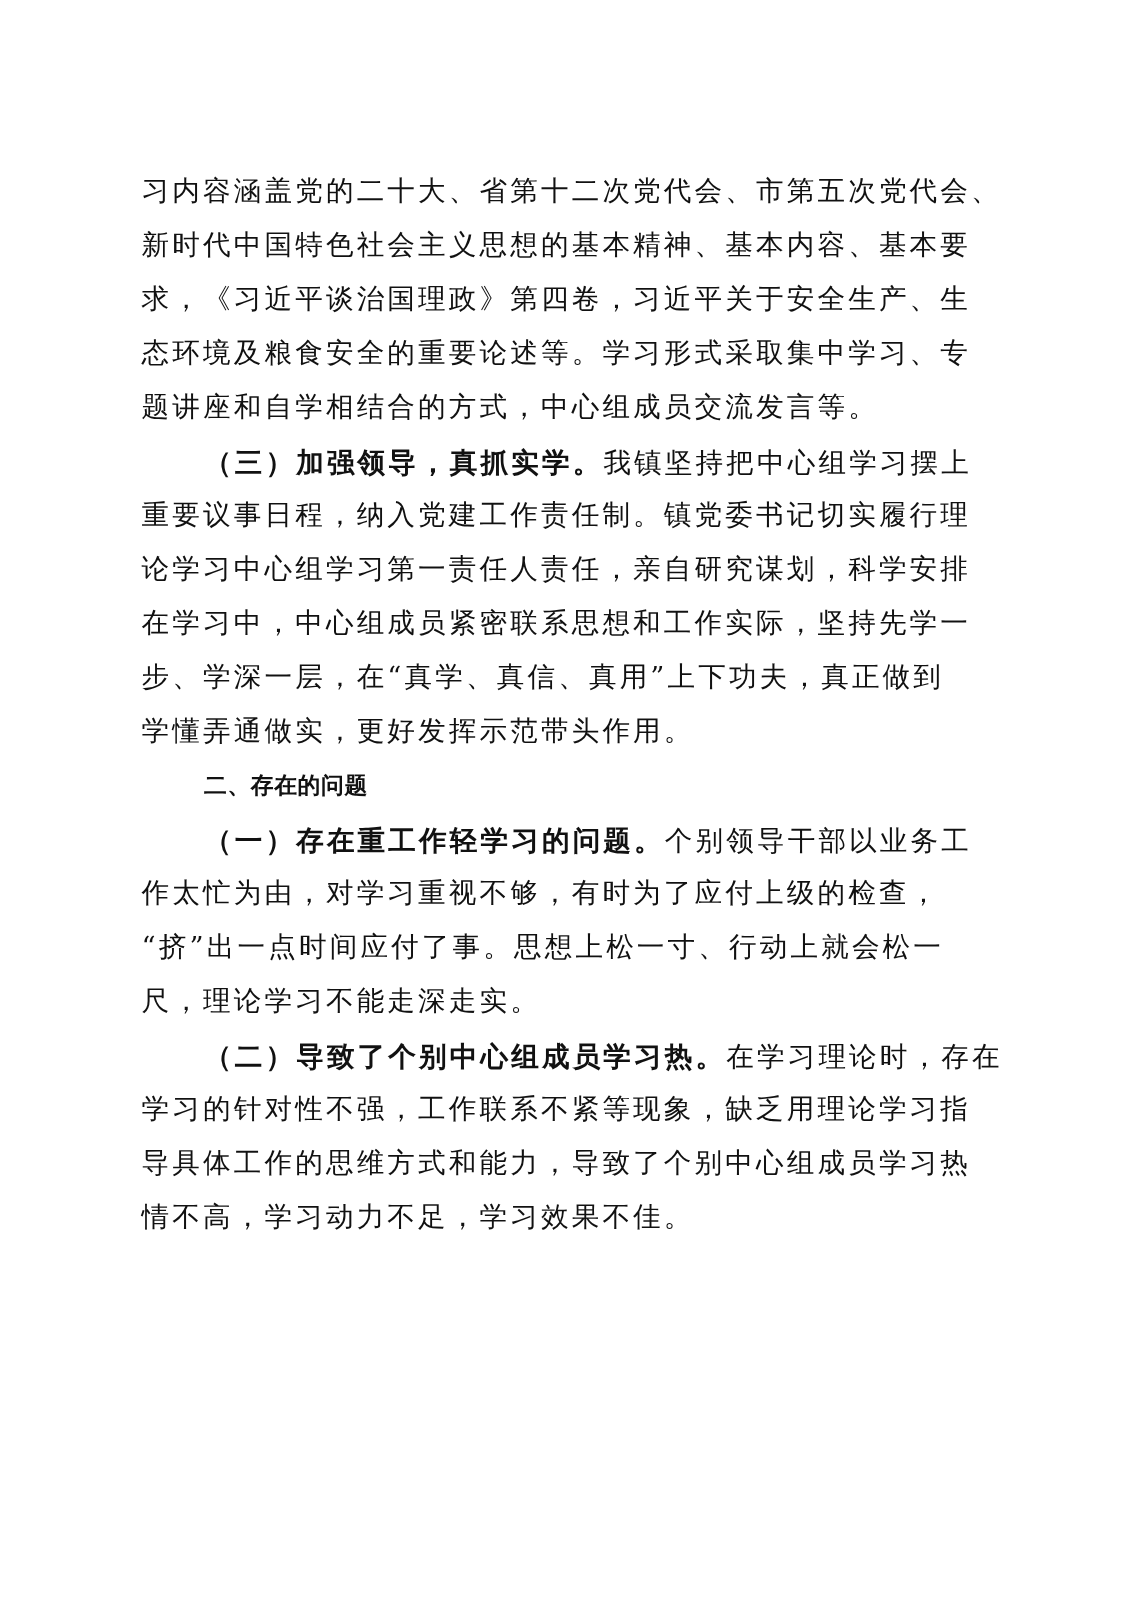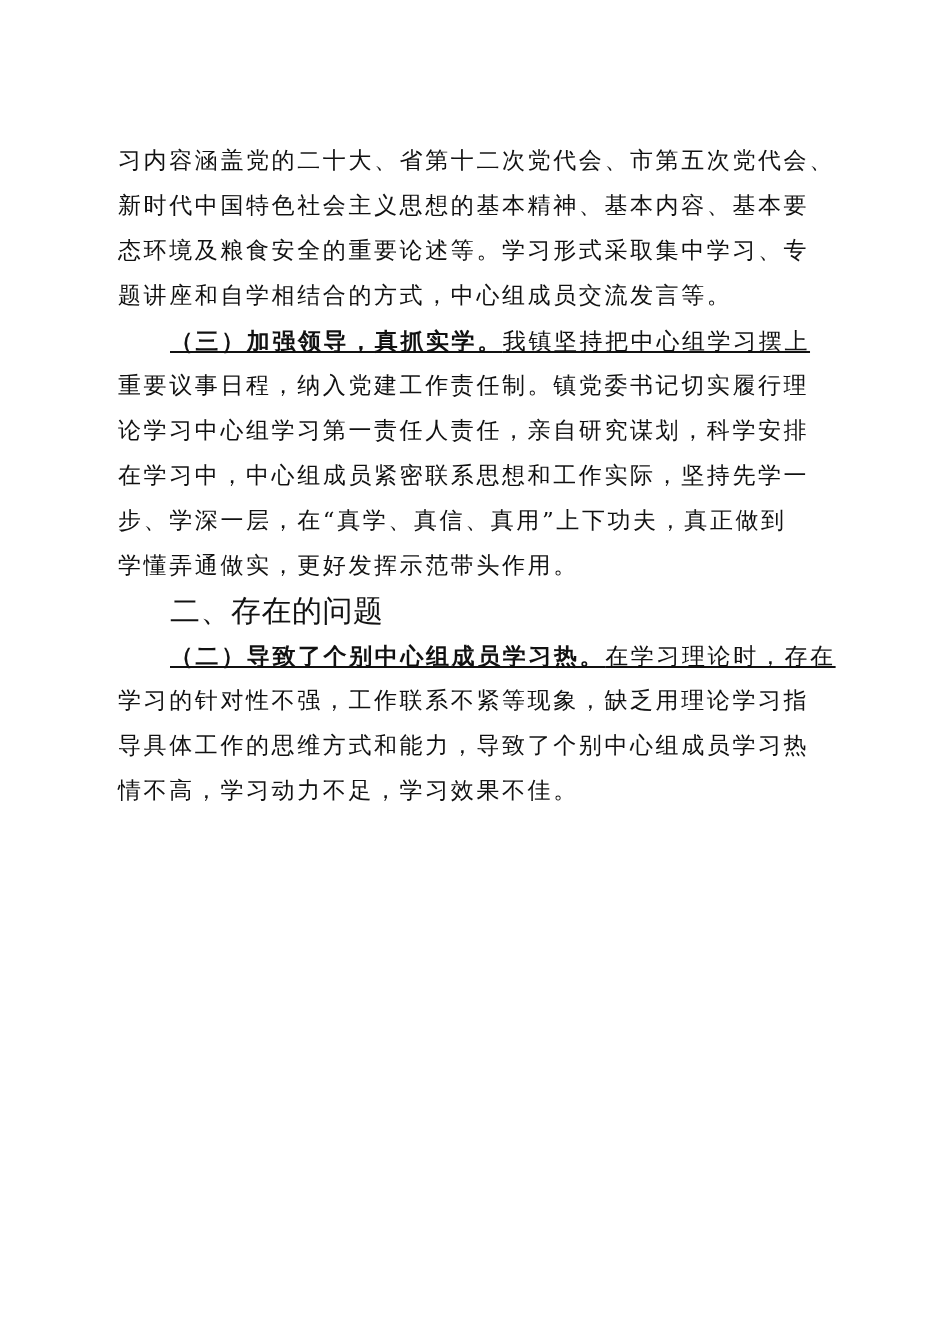--- a/index.html
+++ b/index.html
@@ -1,48 +1,55 @@
 <!DOCTYPE html>
 <html><head>
 <meta charset="utf-8">
 <style>
   html, body { margin:0; padding:0; background:#ffffff; }
   body { width:950px; height:1344px; position:relative; overflow:hidden;
          font-family: "DejaVu Serif", "Liberation Serif", serif; color:#111; }
   .page { position:absolute; left:118px; top:138px; width:720px; }
   .line { height:45px; line-height:45px; font-size:23px; white-space:nowrap;
           letter-spacing:2.6px; text-align:justify; }
-  .indent { padding-left:52px;text-decoration:underline; }
-  .heading { font-family:"DejaVu Sans", "Liberation Sans", sans-serif; font-weight:normal;
-             letter-spacing:0.5px; padding-left:52px; font-size:30px; }
+  .indent { padding-left:52px; }
+  .heading { font-family:"DejaVu Sans", "Liberation Sans", sans-serif; font-weight:bold;
+             letter-spacing:0.5px; padding-left:52px; font-size:19px; }
   .sub-title { font-weight:bold; }
 </style>
 </head>
 <body>
 
 <div class="page">
 
   <div>
     <div class="line">习内容涵盖党的二十大、省第十二次党代会、市第五次党代会、</div>
     <div class="line">新时代中国特色社会主义思想的基本精神、基本内容、基本要</div>
+    <div class="line">求，《习近平谈治国理政》第四卷，习近平关于安全生产、生</div>
     <div class="line">态环境及粮食安全的重要论述等。学习形式采取集中学习、专</div>
     <div class="line">题讲座和自学相结合的方式，中心组成员交流发言等。</div>
   </div>
 
   <div>
     <div class="line indent"><span class="sub-title">（三）加强领导，真抓实学。</span><span>我镇坚持把中心组学习摆上</span></div>
     <div class="line">重要议事日程，纳入党建工作责任制。镇党委书记切实履行理</div>
     <div class="line">论学习中心组学习第一责任人责任，亲自研究谋划，科学安排</div>
     <div class="line">在学习中，中心组成员紧密联系思想和工作实际，坚持先学一</div>
     <div class="line">步、学深一层，在“真学、真信、真用”上下功夫，真正做到</div>
     <div class="line">学懂弄通做实，更好发挥示范带头作用。</div>
   </div>
 
   <div class="line heading">二、存在的问题</div>
 
+  <div>
+    <div class="line indent"><span class="sub-title">（一）存在重工作轻学习的问题。</span><span>个别领导干部以业务工</span></div>
+    <div class="line">作太忙为由，对学习重视不够，有时为了应付上级的检查，</div>
+    <div class="line">“挤”出一点时间应付了事。思想上松一寸、行动上就会松一</div>
+    <div class="line">尺，理论学习不能走深走实。</div>
+  </div>
 
   <div>
     <div class="line indent"><span class="sub-title">（二）导致了个别中心组成员学习热。</span><span>在学习理论时，存在</span></div>
     <div class="line">学习的针对性不强，工作联系不紧等现象，缺乏用理论学习指</div>
     <div class="line">导具体工作的思维方式和能力，导致了个别中心组成员学习热</div>
     <div class="line">情不高，学习动力不足，学习效果不佳。</div>
   </div>
 </div>
 
 </body></html>

